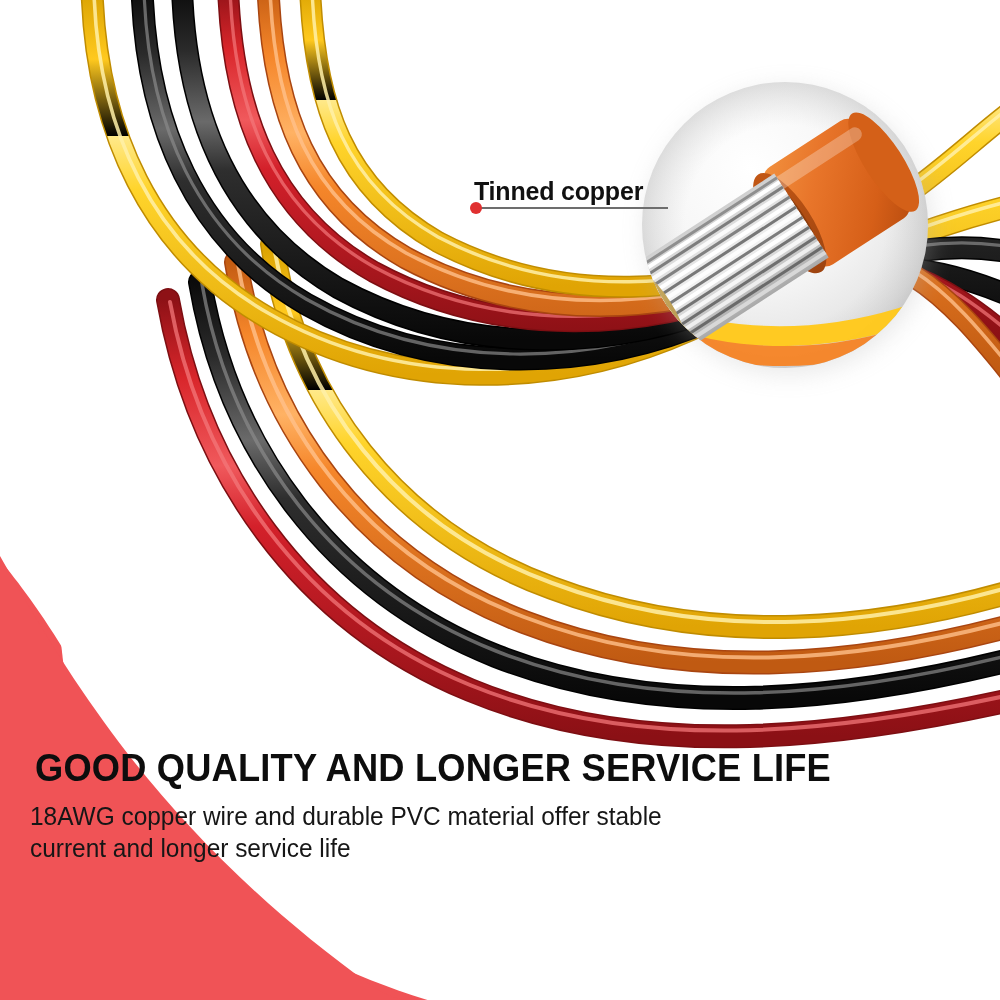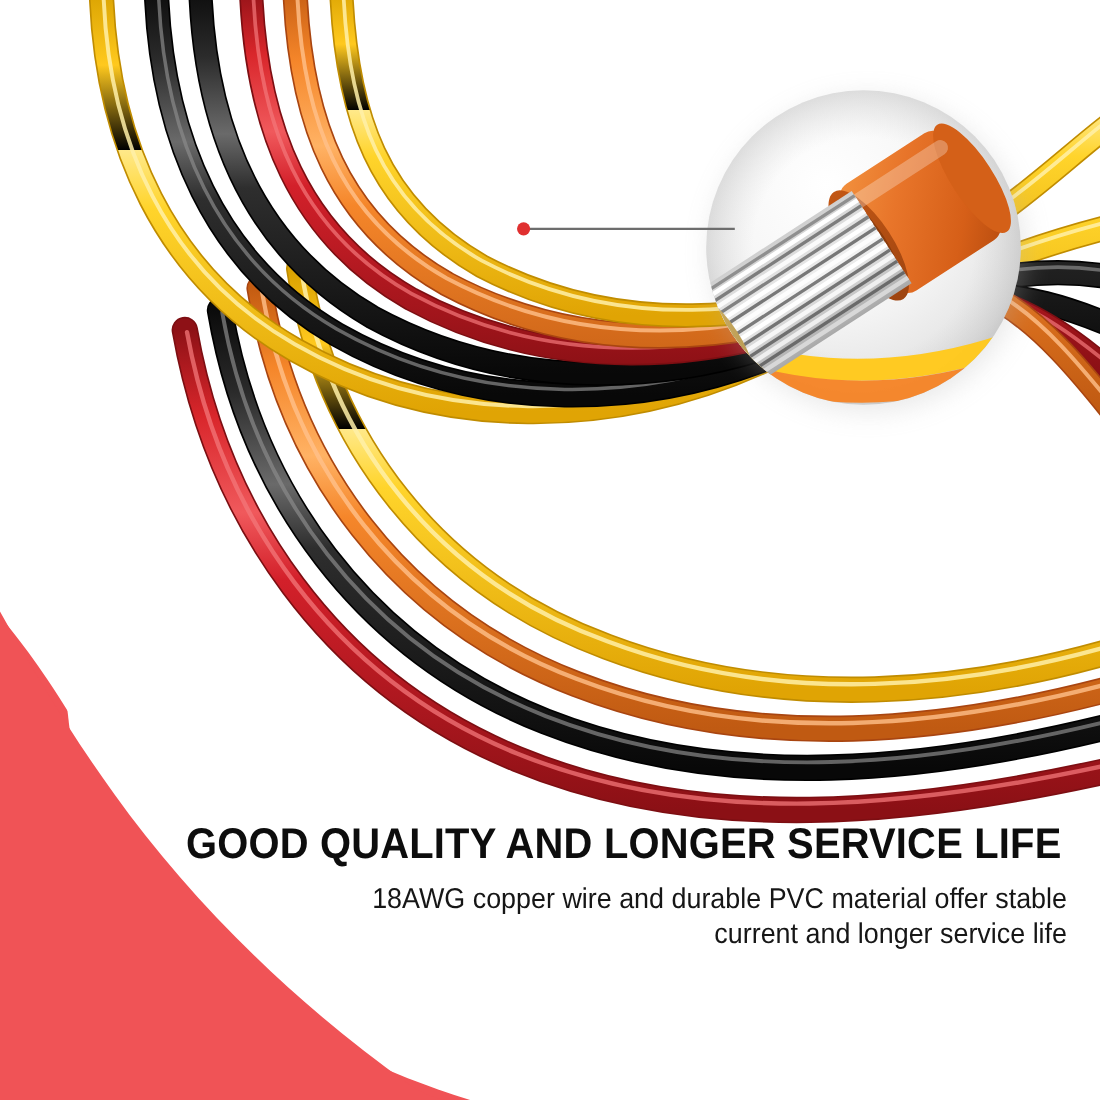--- a/index.html
+++ b/index.html
@@ -27,21 +27,21 @@
     color:#111111;
     white-space:nowrap;
     font-family:"Liberation Sans", sans-serif;
   }
 
   
   .caption {
     position:absolute;
     left:0; top:748px;
     width:1000px;
-    text-align:right;
+    text-align:left;
     z-index:40;
   }
   .caption-title {
     font-size:39px;
     font-weight:700;
     color:#0d0d0d;
     letter-spacing:0.2px;
     line-height:1.05;
     transform:scaleX(0.93);
     transform-origin:center;
@@ -407,20 +407,21 @@
         </g>
       </g>
     </g>
 
     <g>
       <line x1="480" y1="208" x2="668" y2="208" stroke="#6d6d6d" stroke-width="2"></line>
       <circle cx="476" cy="208" r="6" fill="#E03030"></circle>
     </g>
   </svg>
 
+  <div class="callout-label">Tinned copper</div>
 
   <div class="caption">
     <div class="caption-title">GOOD QUALITY AND LONGER SERVICE LIFE</div>
     <div class="caption-sub">
       <span>18AWG copper wire and durable PVC material offer stable</span>
       <span>current and longer service life</span>
     </div>
   </div>
 
 </div>

